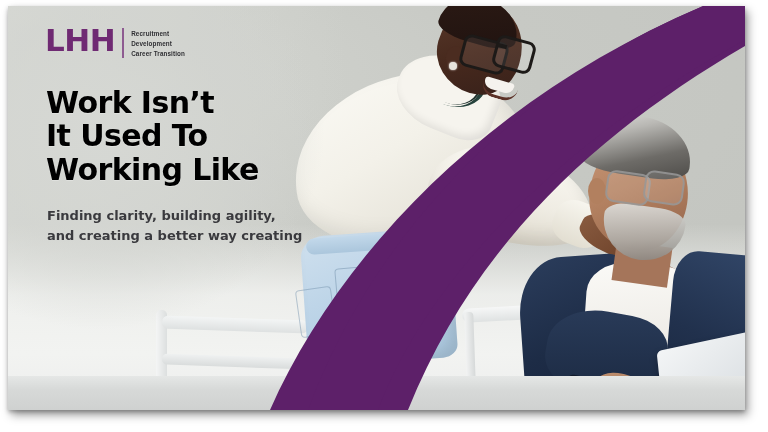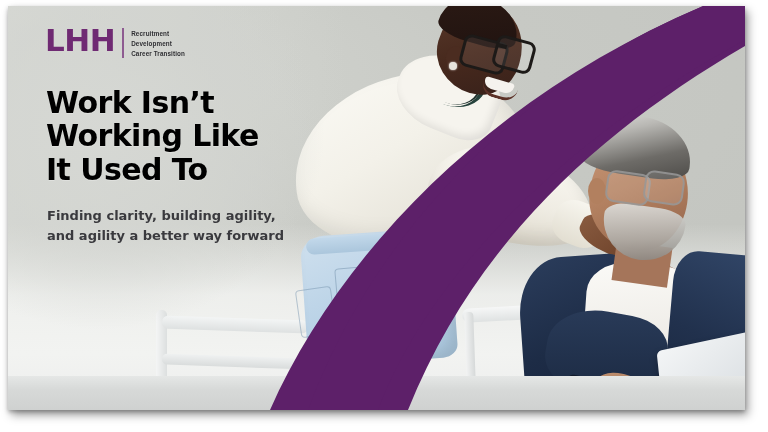--- a/index.html
+++ b/index.html
@@ -561,25 +561,25 @@
         <div class="logo-rule"></div>
         <div class="logo-tag">
           <div>Recruitment</div>
           <div>Development</div>
           <div>Career Transition</div>
         </div>
       </div>
 
       <h1 class="headline">
         <span class="hl">Work Isn’t</span>
+        <span class="hl">It Used To</span>
         <span class="hl">Working Like</span>
-        <span class="hl">It Used To</span>
       </h1>
 
       <p class="subhead">
         <span class="sl">Finding clarity, building agility,</span>
-        <span class="sl">and agility a better way forward</span>
+        <span class="sl">and creating a better way creating</span>
       </p>
 
     </div>
 
   </div>
 </div>
 
 </body></html>

